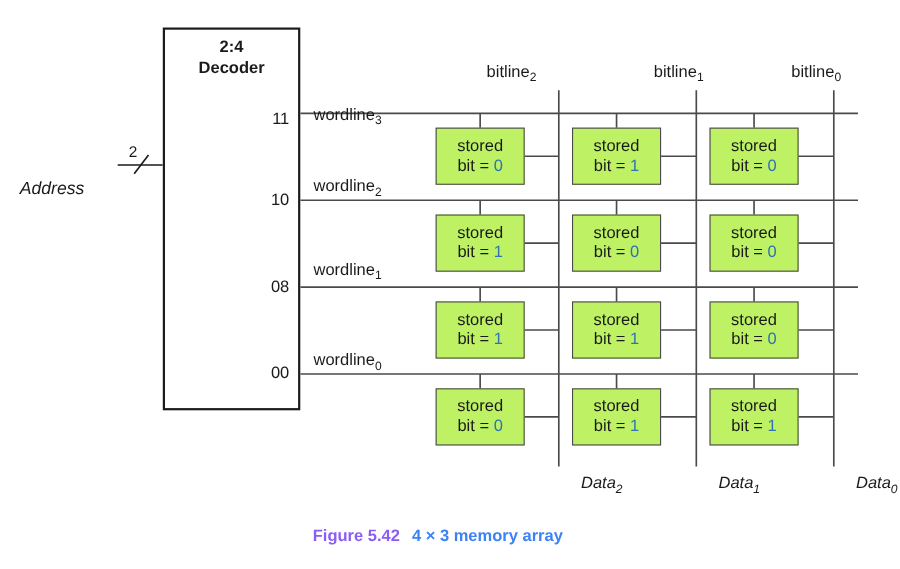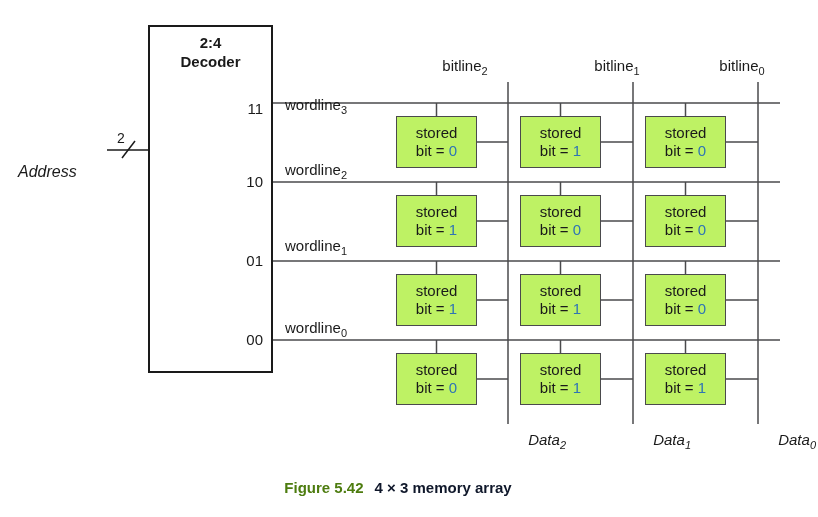--- a/index.html
+++ b/index.html
@@ -100,22 +100,22 @@
   .cell .bit-val { color: #2e74b5; }
 
   .caption {
     position: absolute;
     left: 0; top: 479px;
     width: 796px;
     text-align: center;
     font-weight: bold;
     font-size: 15px;
   }
-  .caption .fig-num { color: #4d7c0f; }
-  .caption .fig-title { color: #0f172a; padding-left: 11px; }
+  .caption .fig-num { color: #8b5cf6; }
+  .caption .fig-title { color: #3b82f6; padding-left: 11px; }
 </style>
 </head>
 <body>
 
 <div id="canvas">
 
   <svg id="wires" width="818" height="517">
     <g stroke="#4a4a4c" stroke-width="1.5">
       <line x1="273" y1="103" x2="780" y2="103"></line>
       <line x1="273" y1="182" x2="780" y2="182"></line>
@@ -161,21 +161,21 @@
     </g>
   </svg>
 
   <div class="decoder-box"></div>
   <div class="decoder-title">
     <div>2:4</div>
     <div>Decoder</div>
   </div>
   <div class="dec-out" style="top:100px">11</div>
   <div class="dec-out" style="top:173px">10</div>
-  <div class="dec-out" style="top:252px">01</div>
+  <div class="dec-out" style="top:252px">08</div>
   <div class="dec-out" style="top:331px">00</div>
 
   <div class="address-label">Address</div>
   <div class="bus-width">2</div>
 
   <div class="wl-label" style="top:96px"><span>wordline</span><sub>3</sub></div>
   <div class="wl-label" style="top:161px"><span>wordline</span><sub>2</sub></div>
   <div class="wl-label" style="top:237px"><span>wordline</span><sub>1</sub></div>
   <div class="wl-label" style="top:319px"><span>wordline</span><sub>0</sub></div>
 

